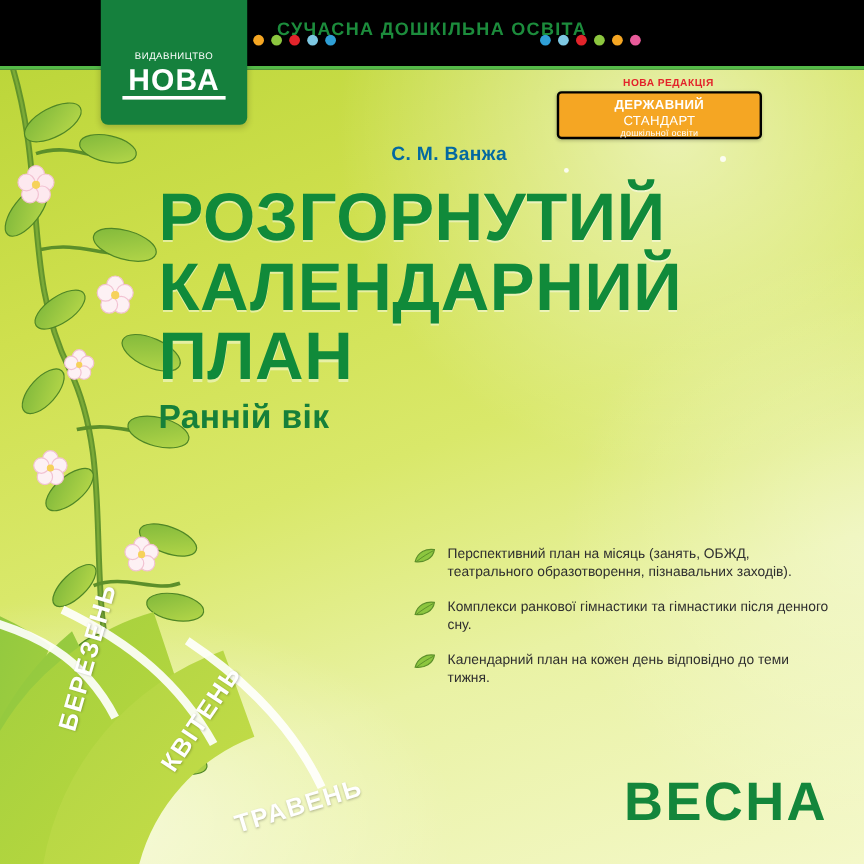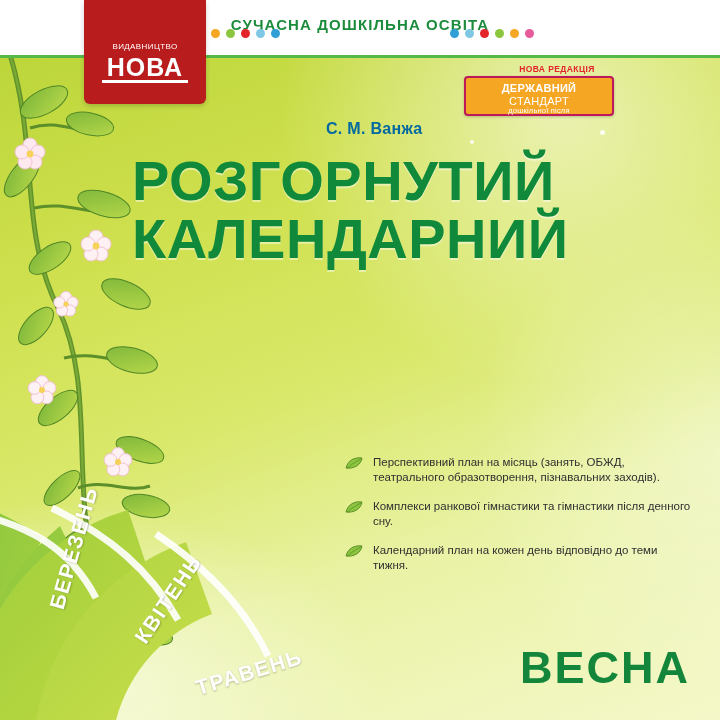--- a/index.html
+++ b/index.html
@@ -11,41 +11,41 @@
   }
   .cover{
     position:relative;
     width:720px;height:720px;
     background:#e8f19a;
     overflow:hidden;
   }
   
   .top-banner{
     position:absolute;top:0;left:0;width:720px;height:58px;
-    background:#ffffff;
+    background:#000000;
     border-bottom:3px solid #54b948;
     box-sizing:border-box;
   }
   .series-title{
     position:absolute;left:0;right:0;top:16px;
     text-align:center;
     font-size:15px;font-weight:bold;letter-spacing:1.1px;
     color:#1c8c3c;
     text-transform:uppercase;
   }
   .dots{
     position:absolute;top:29px;display:flex;gap:6px;align-items:center;
   }
   .dots.left{left:196px;}
   .dots.right{right:186px;}
   .dots span{width:9px;height:9px;border-radius:50%;display:block;}
   
   .publisher{
     position:absolute;left:84px;top:0;width:122px;height:104px;
-    background:#b91c1c;
+    background:#15803d;
     border-bottom-left-radius:6px;border-bottom-right-radius:6px;
     box-shadow:0 2px 5px rgba(0,0,0,.18);
     z-index:6;
   }
   .publisher .pub-small{
     position:absolute;top:42px;left:0;right:0;text-align:center;
     color:#ffffff;font-size:8px;letter-spacing:.4px;
   }
   .publisher .pub-name{
     position:absolute;top:53px;left:0;right:0;text-align:center;
@@ -74,23 +74,23 @@
   }
   
   .standard-badge{
     position:absolute;right:86px;top:64px;width:150px;height:58px;z-index:7;padding-left:20px;
   }
   .std-new{
     position:absolute;top:0;left:16px;right:0;
     color:#e3242b;font-size:8.5px;font-weight:bold;letter-spacing:.4px;text-align:center;
   }
   .std-box{
-    position:absolute;top:12px;left:0;width:150px;height:40px;
+    position:absolute;top:12px;left:0;width:171px;height:40px;
     background:#f5a623;
-    border:2px solid #be185d;
+    border:2px solid #000000;
     border-radius:4px;
     box-shadow:0 1px 3px rgba(0,0,0,.2);
     box-sizing:border-box;
   }
   .std-line1{
     position:absolute;top:4px;left:0;right:0;text-align:center;
     color:#ffffff;font-size:11px;font-weight:bold;letter-spacing:.3px;
   }
   .std-line2{
     position:absolute;top:17px;left:0;right:0;text-align:center;
@@ -326,29 +326,31 @@
     <div class="pub-small">ВИДАВНИЦТВО</div>
     <div class="pub-name">НОВА</div>
     <div class="pub-rule"></div>
   </div>
 
   <div class="standard-badge">
     <div class="std-new">НОВА РЕДАКЦІЯ</div>
     <div class="std-box">
       <div class="std-line1">ДЕРЖАВНИЙ</div>
       <div class="std-line2">СТАНДАРТ</div>
-      <div class="std-line3">дошкільної після</div>
+      <div class="std-line3">дошкільної освіти</div>
     </div>
   </div>
 
   <div class="author">С. М. Ванжа</div>
 
   <div class="title-block">
     <div class="title-line">РОЗГОРНУТИЙ</div>
     <div class="title-line">КАЛЕНДАРНИЙ</div>
+    <div class="title-line">ПЛАН</div>
+    <div class="subtitle">Ранній вік</div>
   </div>
 
   <div class="bullets">
     <div class="bullet">
       <span class="leaf-ico">
         <svg width="18" height="14" viewBox="0 0 18 14">
             <path d="M1 12 C 3 4, 10 1, 17 2 C 16 9, 9 13, 1 12 Z" fill="#8cc63f" stroke="#5c8f2a" stroke-width="1"></path>
             <path d="M2 12 C 7 8, 12 5, 16 3" stroke="#5c8f2a" stroke-width="0.8" fill="none"></path>
           </svg>
       </span>

